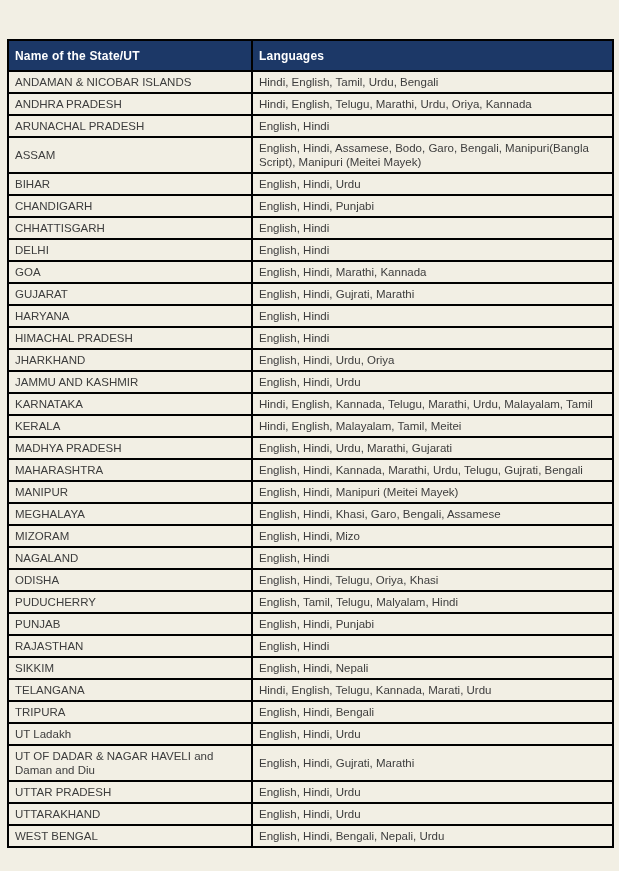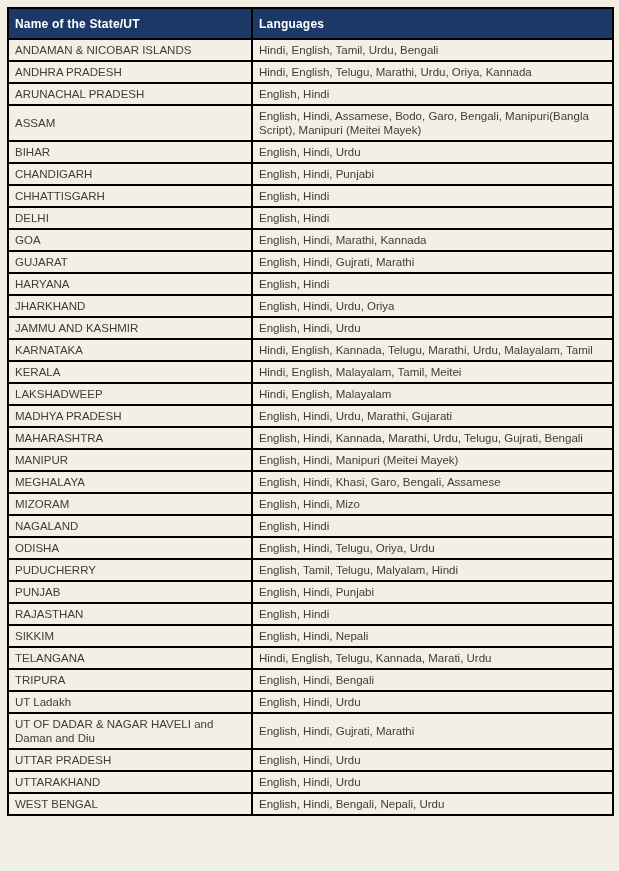--- a/index.html
+++ b/index.html
@@ -7,20 +7,21 @@
     width: 619px;
     background: #f2efe4;
     font-family: "Liberation Sans", "DejaVu Sans", sans-serif;
   }
   body { padding: 7px 7px 5px 7px; }
   table.lang-table {
     border-collapse: collapse;
     width: 605px;
     table-layout: fixed;
     background: #f2efe4;
+    margin-top: 32px;
   }
   table.lang-table th, table.lang-table td {
     border: 2px solid #000000;
     text-align: left;
     vertical-align: middle;
   }
   table.lang-table th {
     background: #1c3867;
     color: #ffffff;
     font-size: 12px;
@@ -90,38 +91,38 @@
       </tr>
       <tr>
         <td>GUJARAT</td>
         <td>English, Hindi, Gujrati, Marathi</td>
       </tr>
       <tr>
         <td>HARYANA</td>
         <td>English, Hindi</td>
       </tr>
       <tr>
+        <td>HIMACHAL PRADESH</td>
+        <td>English, Hindi</td>
+      </tr>
+      <tr>
         <td>JHARKHAND</td>
         <td>English, Hindi, Urdu, Oriya</td>
       </tr>
       <tr>
         <td>JAMMU AND KASHMIR</td>
         <td>English, Hindi, Urdu</td>
       </tr>
       <tr>
         <td>KARNATAKA</td>
         <td>Hindi, English, Kannada, Telugu, Marathi, Urdu, Malayalam, Tamil</td>
       </tr>
       <tr>
         <td>KERALA</td>
         <td>Hindi, English, Malayalam, Tamil, Meitei</td>
-      </tr>
-      <tr>
-        <td>LAKSHADWEEP</td>
-        <td>Hindi, English, Malayalam</td>
       </tr>
       <tr>
         <td>MADHYA PRADESH</td>
         <td>English, Hindi, Urdu, Marathi, Gujarati</td>
       </tr>
       <tr>
         <td>MAHARASHTRA</td>
         <td>English, Hindi, Kannada, Marathi, Urdu, Telugu, Gujrati, Bengali</td>
       </tr>
       <tr>
@@ -135,21 +136,21 @@
       <tr>
         <td>MIZORAM</td>
         <td>English, Hindi, Mizo</td>
       </tr>
       <tr>
         <td>NAGALAND</td>
         <td>English, Hindi</td>
       </tr>
       <tr>
         <td>ODISHA</td>
-        <td>English, Hindi, Telugu, Oriya, Urdu</td>
+        <td>English, Hindi, Telugu, Oriya, Khasi</td>
       </tr>
       <tr>
         <td>PUDUCHERRY</td>
         <td>English, Tamil, Telugu, Malyalam, Hindi</td>
       </tr>
       <tr>
         <td>PUNJAB</td>
         <td>English, Hindi, Punjabi</td>
       </tr>
       <tr>

